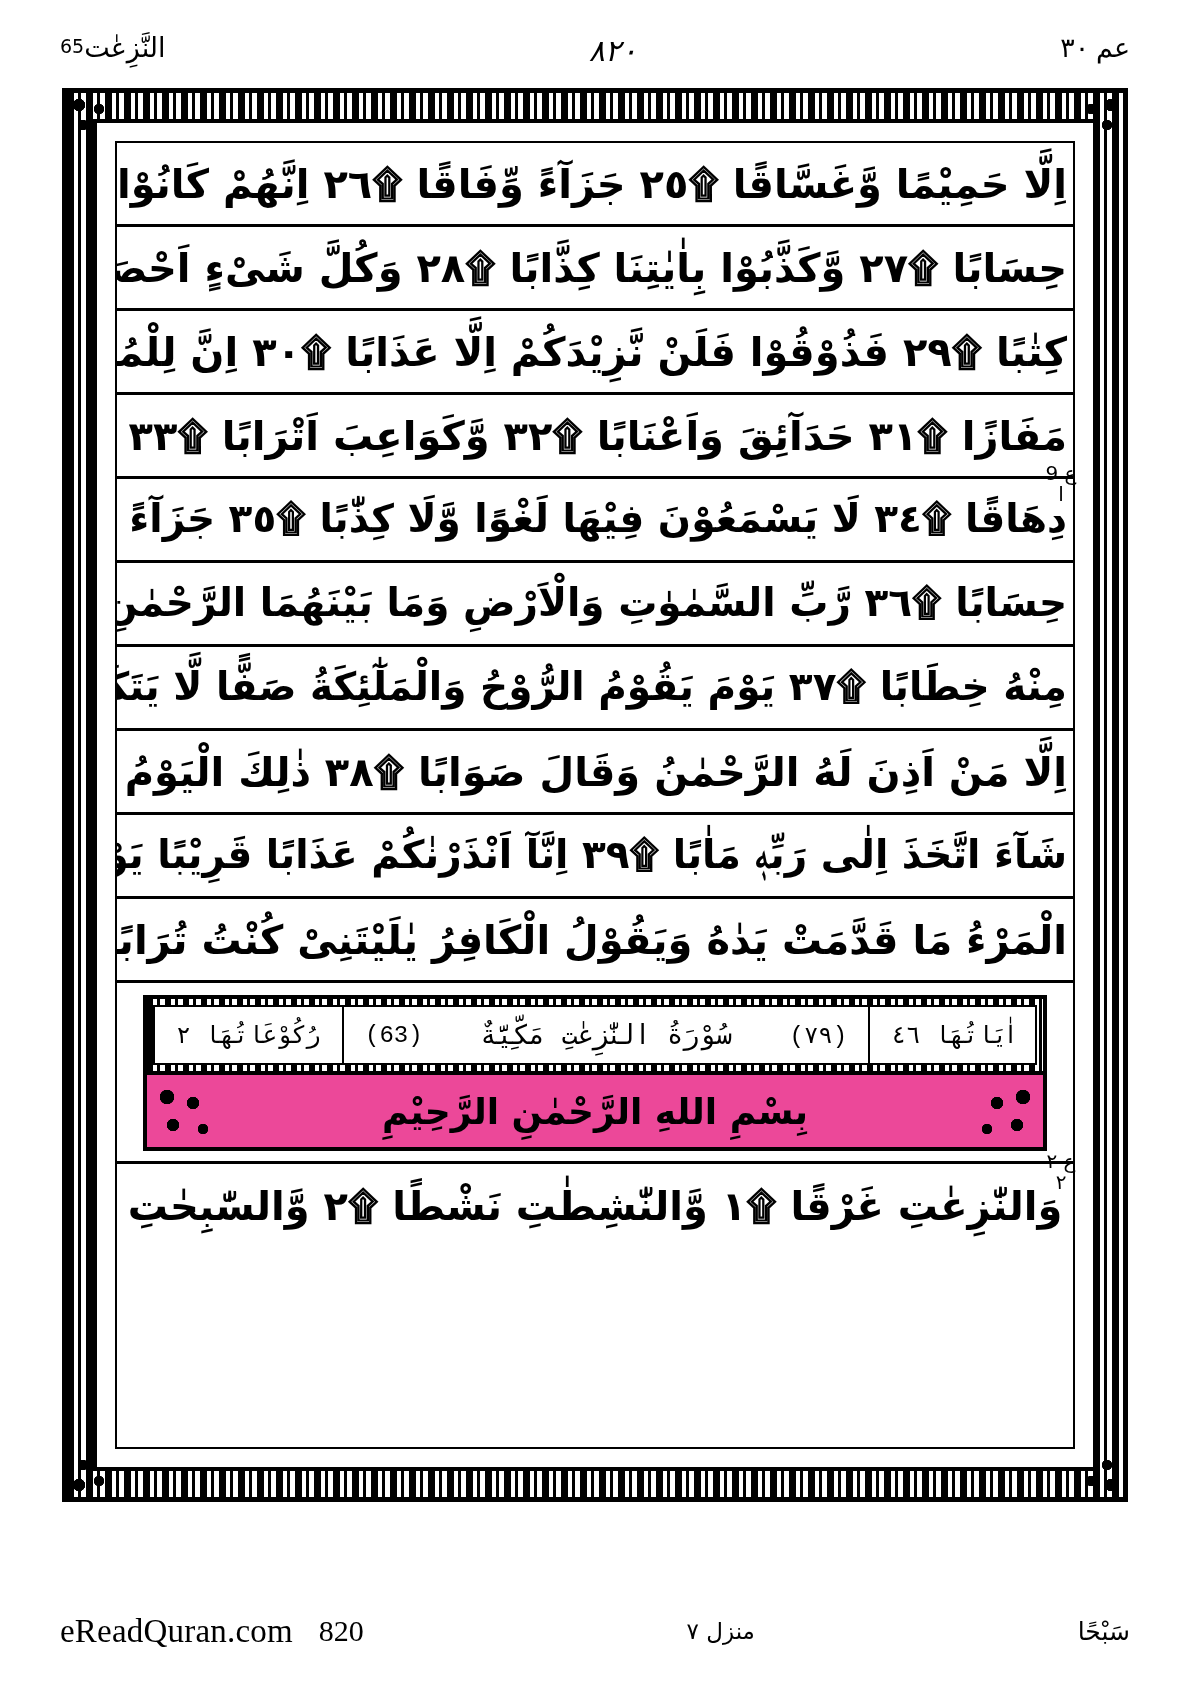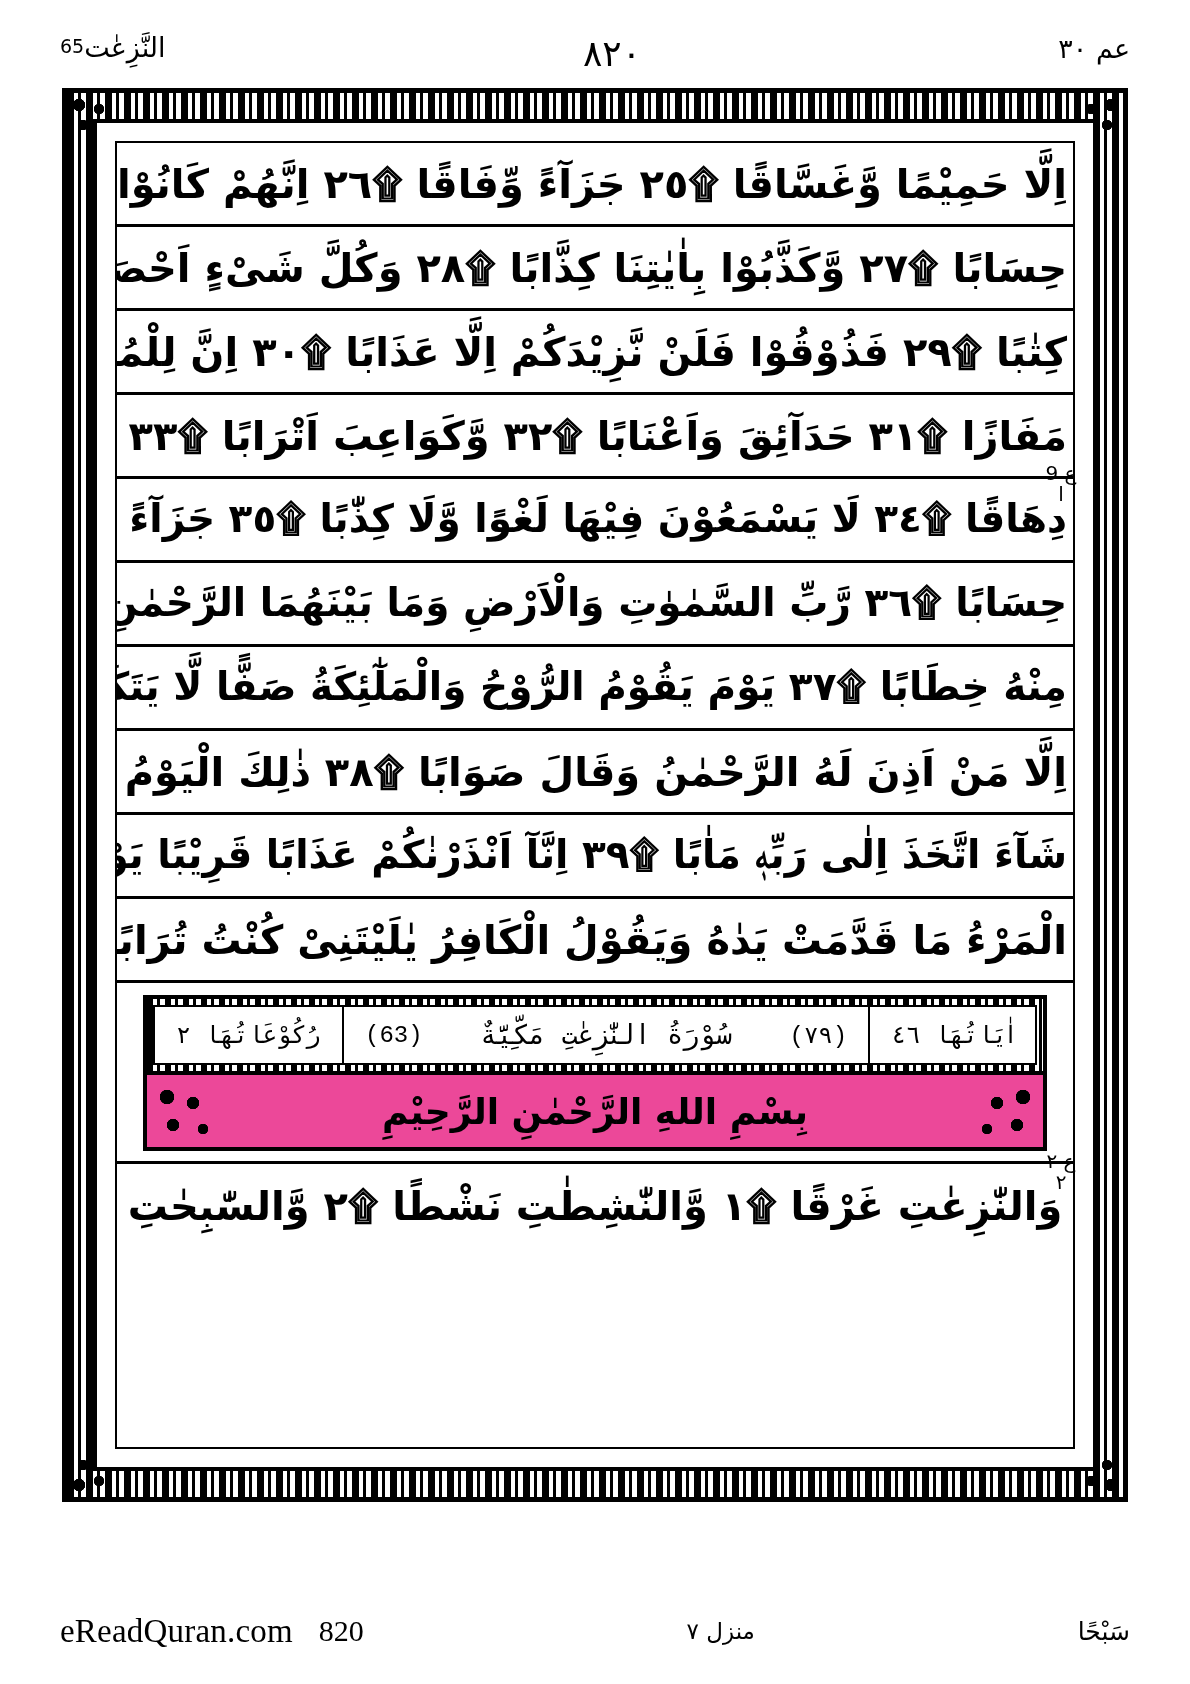--- a/index.html
+++ b/index.html
@@ -39,25 +39,27 @@
     font-family: "DejaVu Sans", sans-serif;
     font-size: 27px;
     line-height: 1.1;
     white-space: nowrap;
   }
   .hdr-left {
     text-align: left;
     direction: rtl;
   }
   .hdr-center {
-    font-size: 36px;
+    font-size: 30px;
     letter-spacing: 1px;
+    font-style: italic;
   }
   .hdr-right {
     text-align: right;
+    font-family: Liberation Serif, serif;
   }
   .hdr-sub {
     display: block;
     font-size: 19px;
     margin-top: -2px;
   }
   .hdr-stack {
     display: flex;
     flex-direction: row;
     align-items: center;

